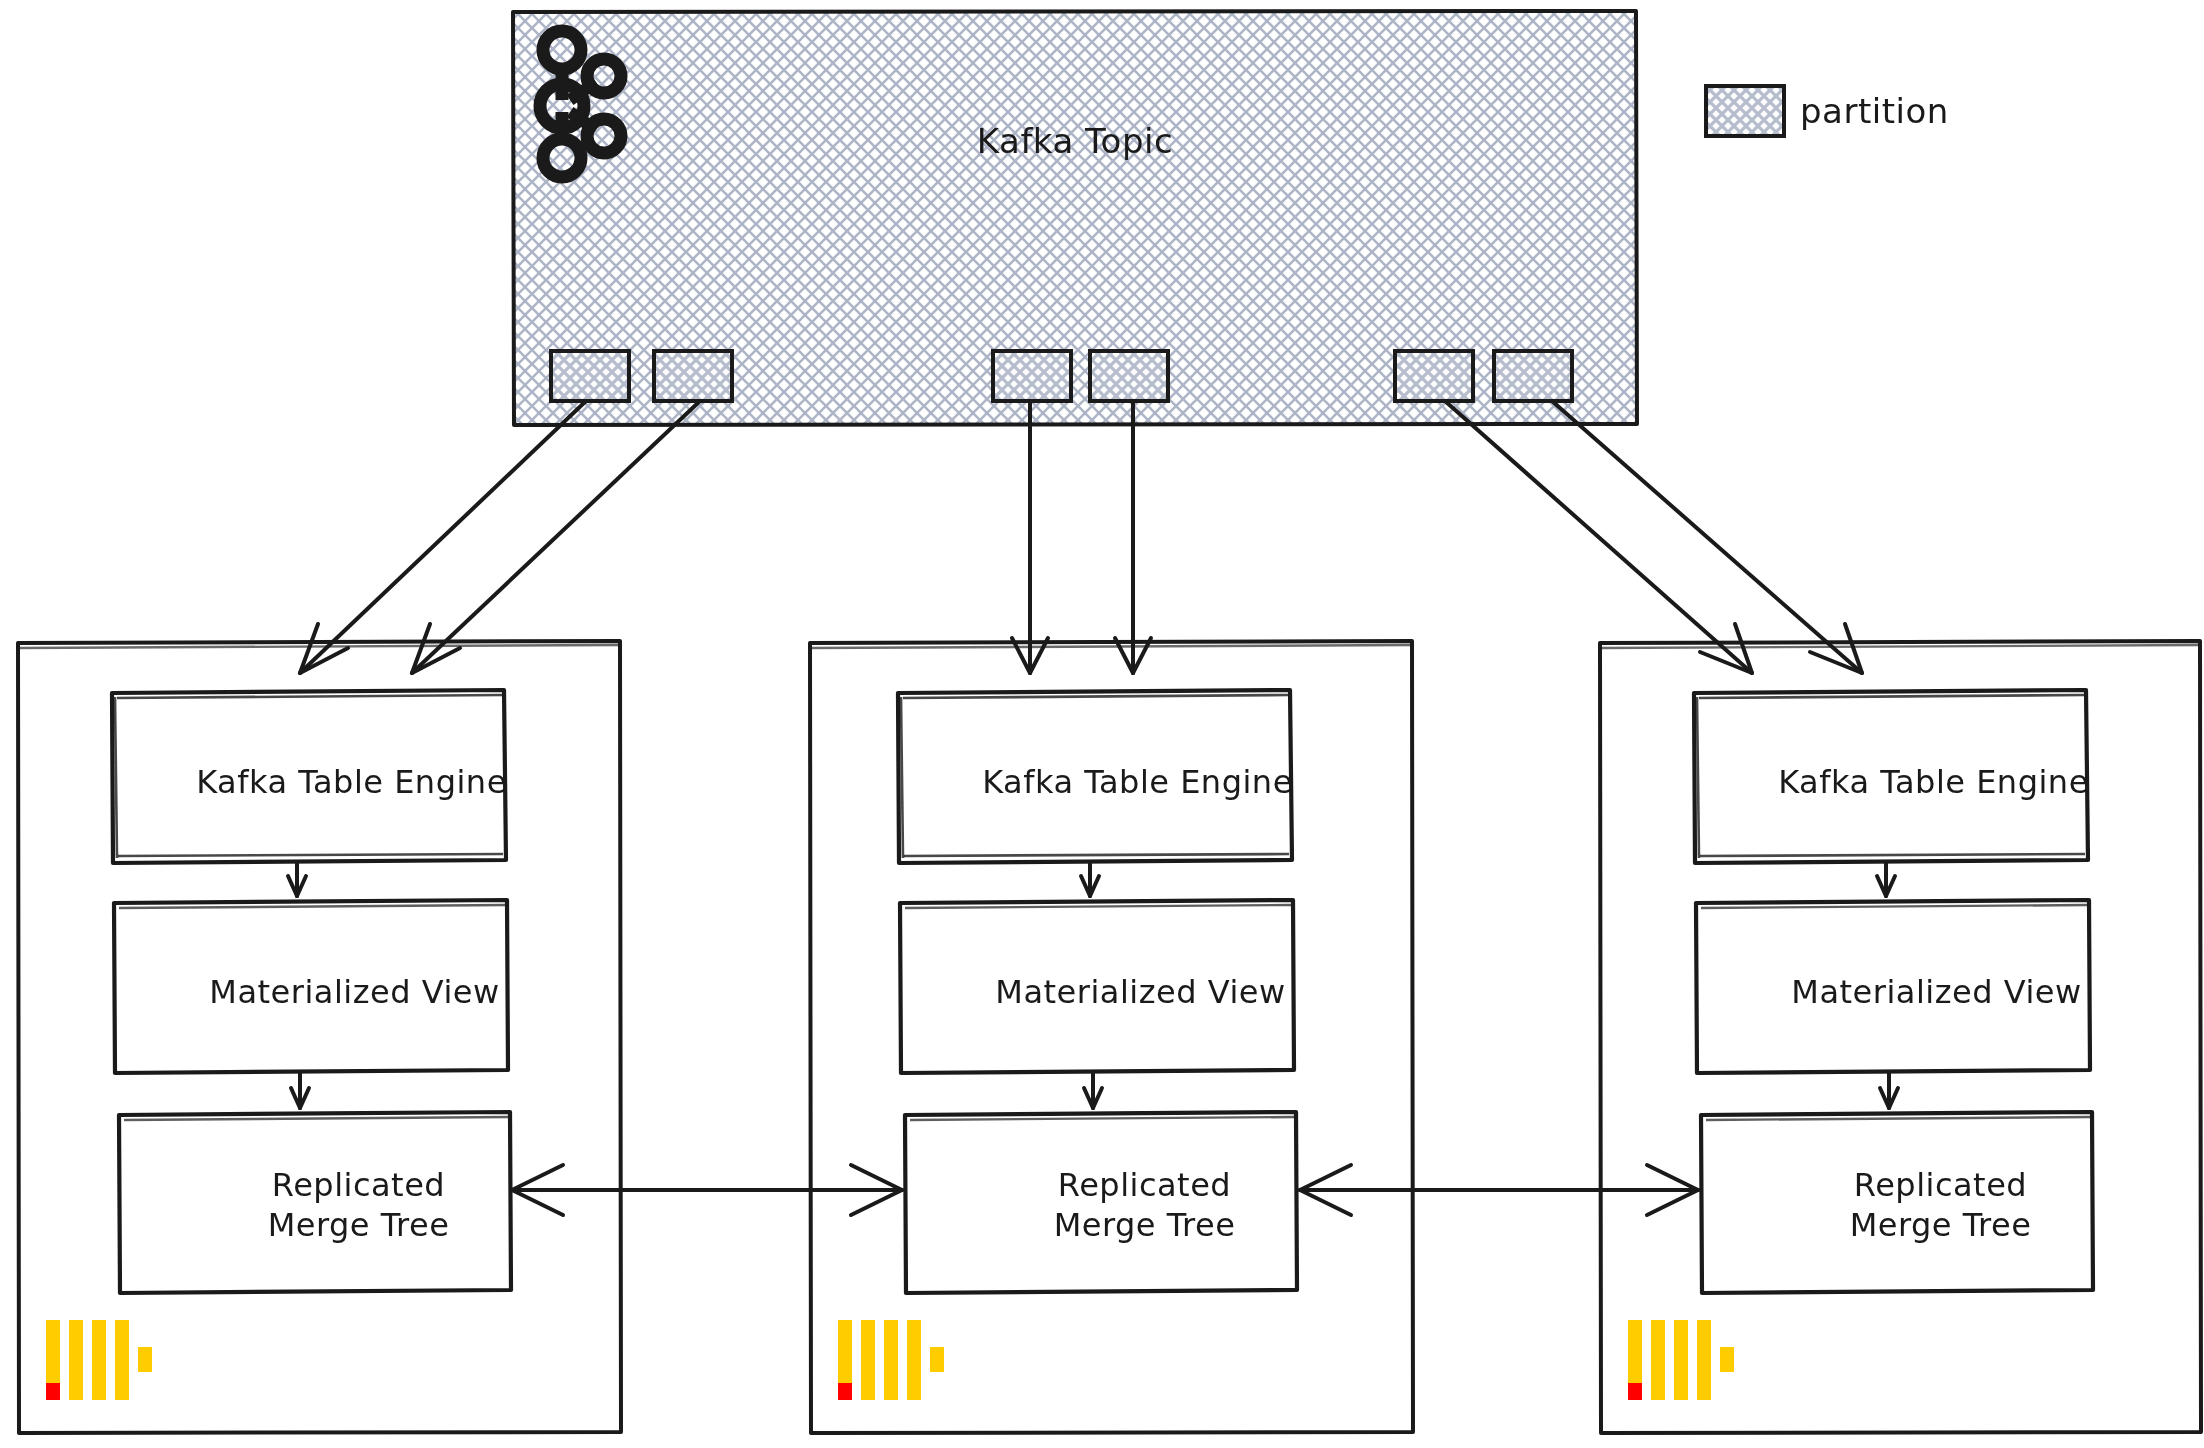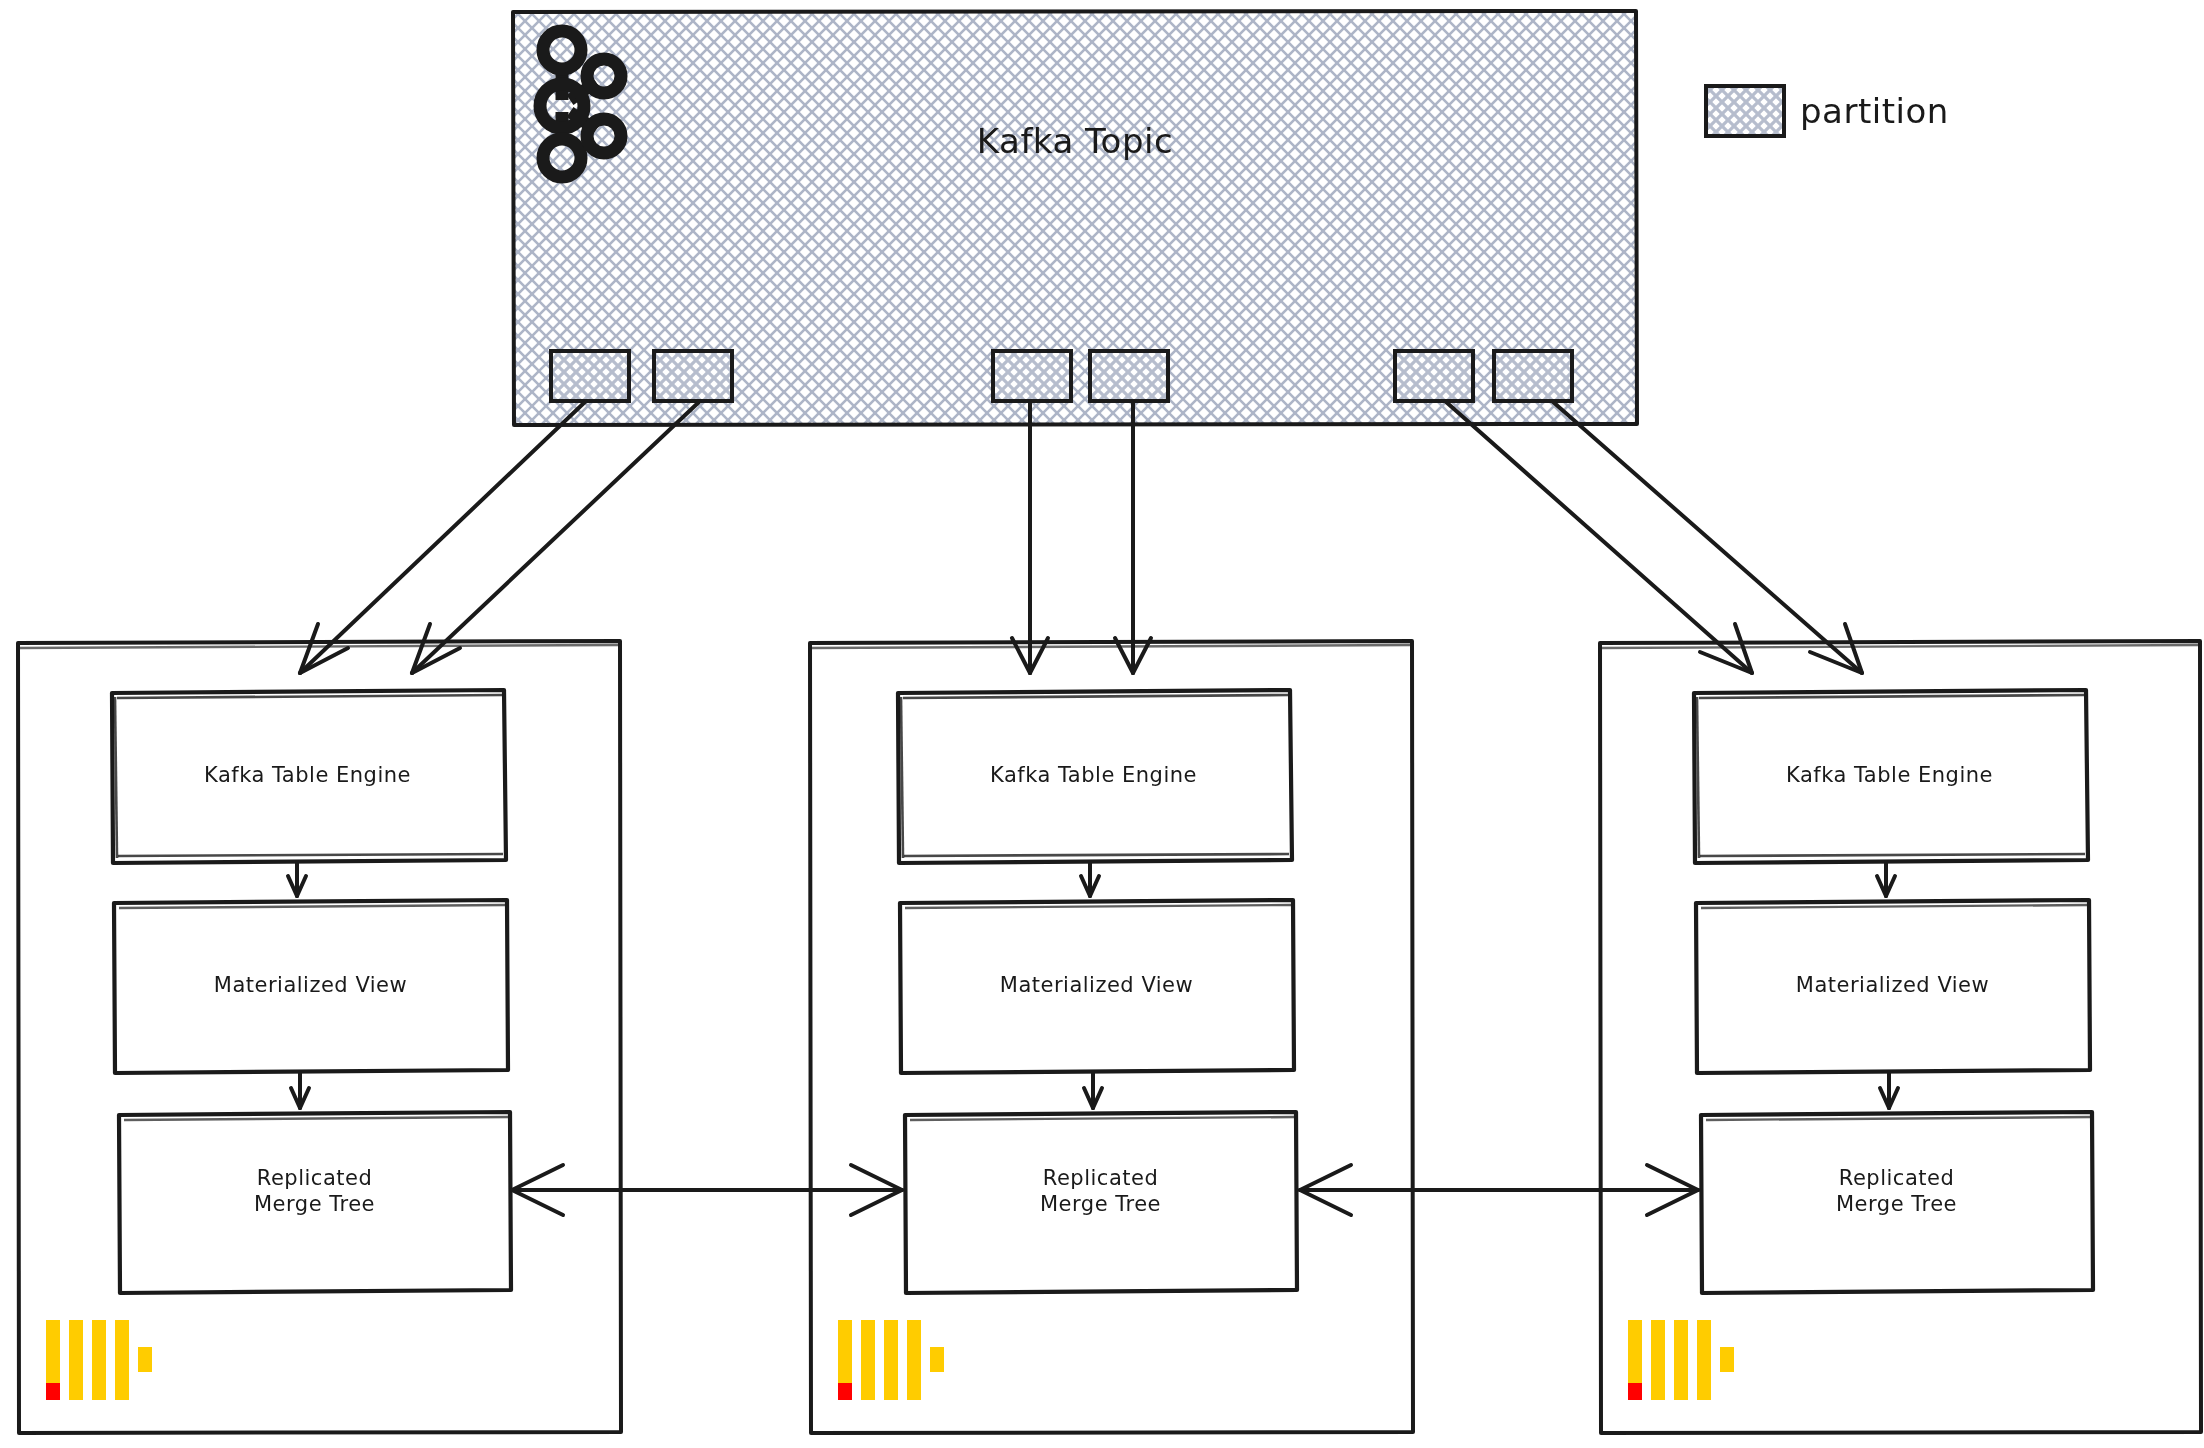--- a/index.html
+++ b/index.html
@@ -32,21 +32,22 @@
     color: #1a1a1a;
     text-align: center;
     white-space: pre;
     line-height: 1.25;
     letter-spacing: 0.5px;
   }
   .topic-title {
     font-size: 34px;
   }
   .box-label {
-    font-size: 21px;
+    font-size: 32px;
+    margin-left: 44px;
   }
   .legend-label {
     font-size: 34px;
     text-align: left;
   }
   
   .ch-logo {
     position: absolute;
     display: flex;
     align-items: flex-end;

